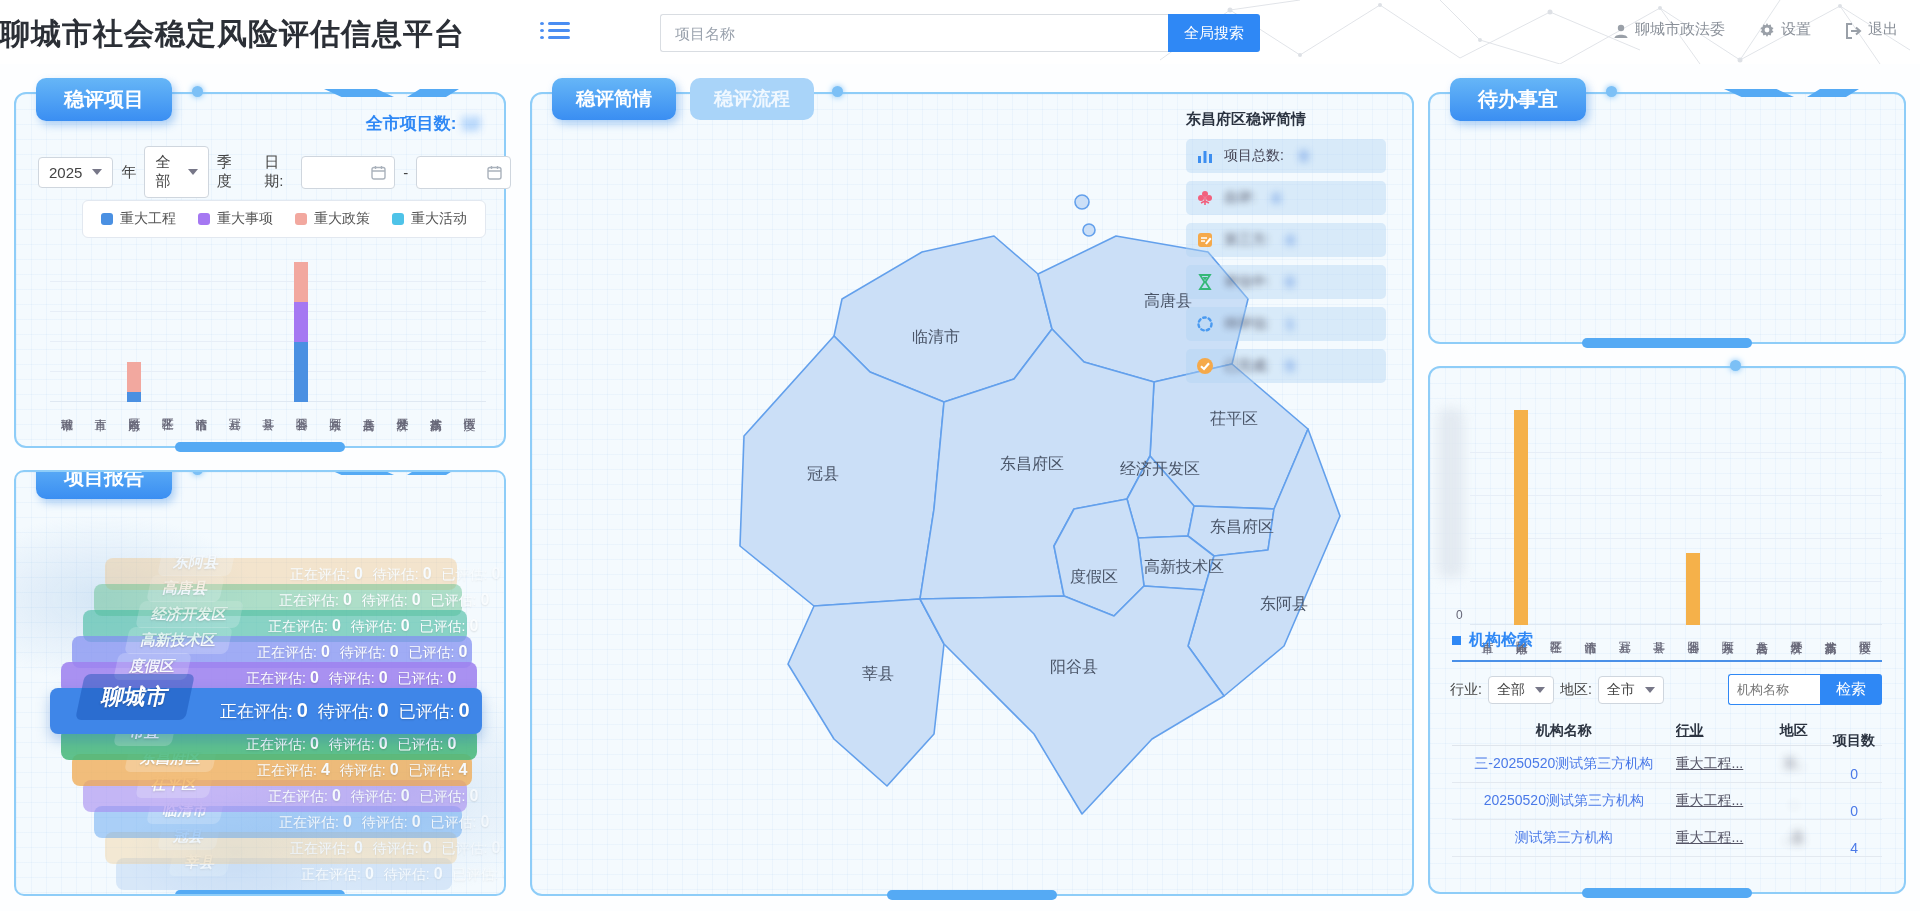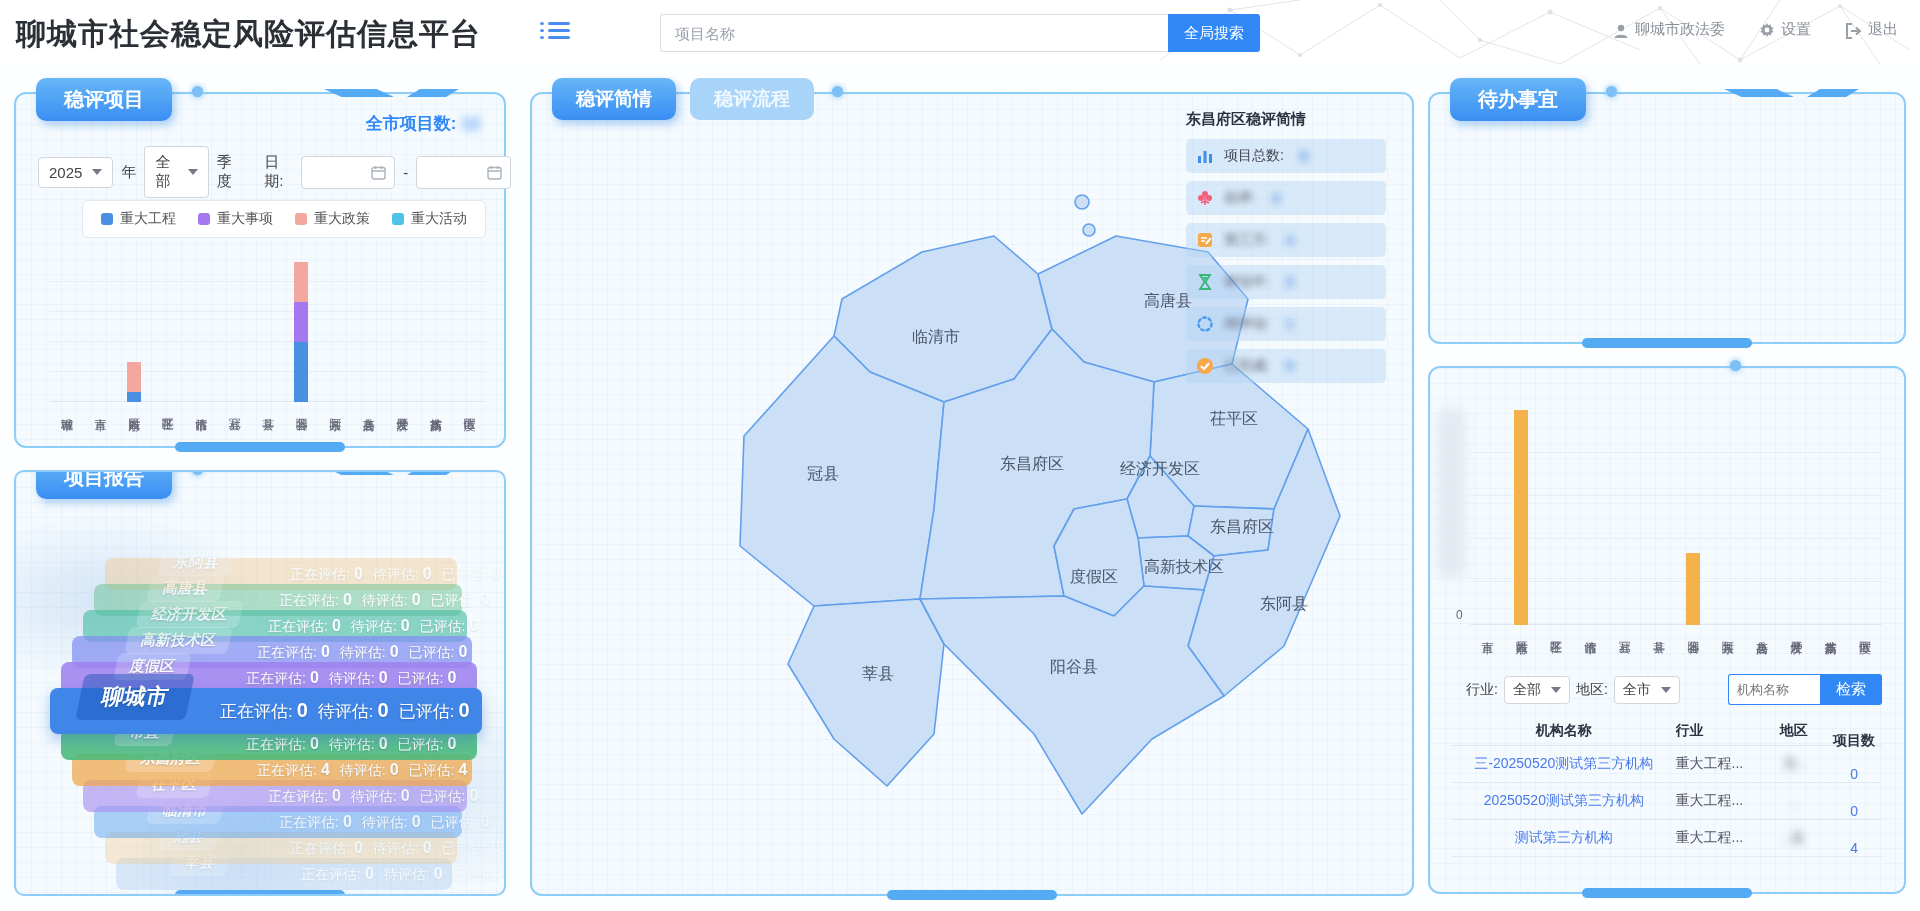--- a/index.html
+++ b/index.html
@@ -3,21 +3,21 @@
 <meta charset="utf-8">
 <style>
   * { margin:0; padding:0; box-sizing:border-box; }
   html,body { width:1920px; height:911px; overflow:hidden; background:#fdfeff;
     font-family:"Liberation Sans","DejaVu Sans",sans-serif; }
   .stage { position:relative; width:1920px; height:911px; }
 
   
   header { position:absolute; left:0; top:0; width:1920px; height:64px; background:#fff; }
   .net-bg { position:absolute; right:0; top:0; height:64px; width:780px; opacity:.55; pointer-events:none; }
-  .title { position:absolute; left:16px; top:14px; font-size:30px; font-weight:bold; color:#2b2f36; letter-spacing:1px; }
+  .title { position:absolute; left:0; top:14px; font-size:30px; font-weight:bold; color:#2b2f36; letter-spacing:1px; }
   .hamburger { position:absolute; left:540px; top:22px; width:30px; height:22px; cursor:pointer; }
   .hamburger i { display:block; height:3px; margin:0 0 4px 8px; background:#4a8df2; border-radius:2px; position:relative; }
   .hamburger i::before { content:''; position:absolute; left:-8px; top:0; width:4px; height:3px; background:#4a8df2; border-radius:50%; }
   .search-wrap { position:absolute; left:660px; top:14px; width:600px; height:38px; display:flex; }
   .search-wrap input { flex:1; border:1px solid #d9dde2; border-right:none; border-radius:3px 0 0 3px;
     padding:0 14px; font-size:15px; color:#333; outline:none; background:#fff; }
   .search-wrap input::placeholder { color:#9aa2ad; }
   .btn-primary { background:#2f88f5; color:#fff; border:none; font-size:15px; padding:0 16px;
     border-radius:0 3px 3px 0; cursor:pointer; }
   .header-right { position:absolute; right:22px; top:20px; display:flex; gap:34px; color:#8a9099; font-size:15px; }
@@ -97,31 +97,31 @@
 
   
   #panel-todo { left:1428px; top:92px; width:478px; height:252px; }
   #panel-org { left:1428px; top:366px; width:478px; height:528px; }
   #chart2 { left:40px; top:42px; width:412px; }
   .ylab { position:absolute; font-size:12px; color:#667; }
   .ysmudge { position:absolute; left:8px; top:40px; width:26px; height:170px; background:#dfe6ee; filter:blur(6px); opacity:.8; border-radius:8px; }
   .sec-head { position:absolute; left:22px; top:262px; right:22px; display:flex; align-items:center; gap:8px;
     font-size:16px; font-weight:bold; color:#2f88f5; padding-bottom:9px; border-bottom:2px solid #4a90e8; }
   .sqb { width:9px; height:9px; background:#2f88f5; }
-  .org-filters { position:absolute; left:36px; top:306px; right:22px; display:flex; align-items:center; gap:6px; font-size:14px; color:#444; }
+  .org-filters { position:absolute; left:20px; top:306px; right:22px; display:flex; align-items:center; gap:6px; font-size:14px; color:#444; }
   .org-filters .sel { padding:4px 8px; }
   .orgsearch { margin-left:auto; display:flex; }
   .orgsearch input { width:92px; height:31px; border:1px solid #2f88f5; border-right:none; border-radius:3px 0 0 3px;
     padding:0 8px; font-size:13px; outline:none; }
   .orgsearch button { height:31px; border-radius:0 3px 3px 0; }
   .org-table { position:absolute; left:22px; top:348px; right:22px; font-size:14px; }
   .tr { display:flex; align-items:center; height:37px; border-bottom:1px solid #e3e9f0; }
   .tr.thead { font-weight:bold; color:#2b3340; border-bottom:1px solid #dfe5ec; height:30px; }
   .td-name { flex:0 0 52%; text-align:center; color:#4a79e8; cursor:pointer; white-space:nowrap; overflow:hidden; }
-  .td-ind  { flex:0 0 20%; color:#556; white-space:nowrap; overflow:hidden; }
+  .td-ind  { flex:0 0 20%; color:#556; white-space:nowrap; overflow:hidden;text-decoration:underline; }
   .td-reg  { flex:0 0 15%; color:#556; text-align:center; }
   .td-cnt  { flex:0 0 13%; color:#4a79e8; text-align:center;margin-top:20px; }
   .tr.thead .td-name,.tr.thead .td-ind,.tr.thead .td-reg,.tr.thead .td-cnt { color:#2b3340; }
 </style>
 </head>
 <body>
 
 <div class="stage">
 
   <header>
@@ -521,20 +521,24 @@
         <div class="bcol">
           <div class="bwrap" style="height: 215px;"></div>
           <div class="bxlab">高新技术</div>
         </div>
         <div class="bcol">
           <div class="bwrap" style="height: 215px;"></div>
           <div class="bxlab">度假区</div>
         </div>
       </div>
 
+    <div class="sec-head">
+      <span class="sqb"></span>
+      <span>机构检索</span>
+    </div>
     <div class="org-filters">
       <span>行业:</span>
       <label class="sel">
         <span>全部</span>
           <i class="caret"></i>
       </label>
       <span>地区:</span>
       <label class="sel">
         <span>全市</span>
           <i class="caret"></i>

